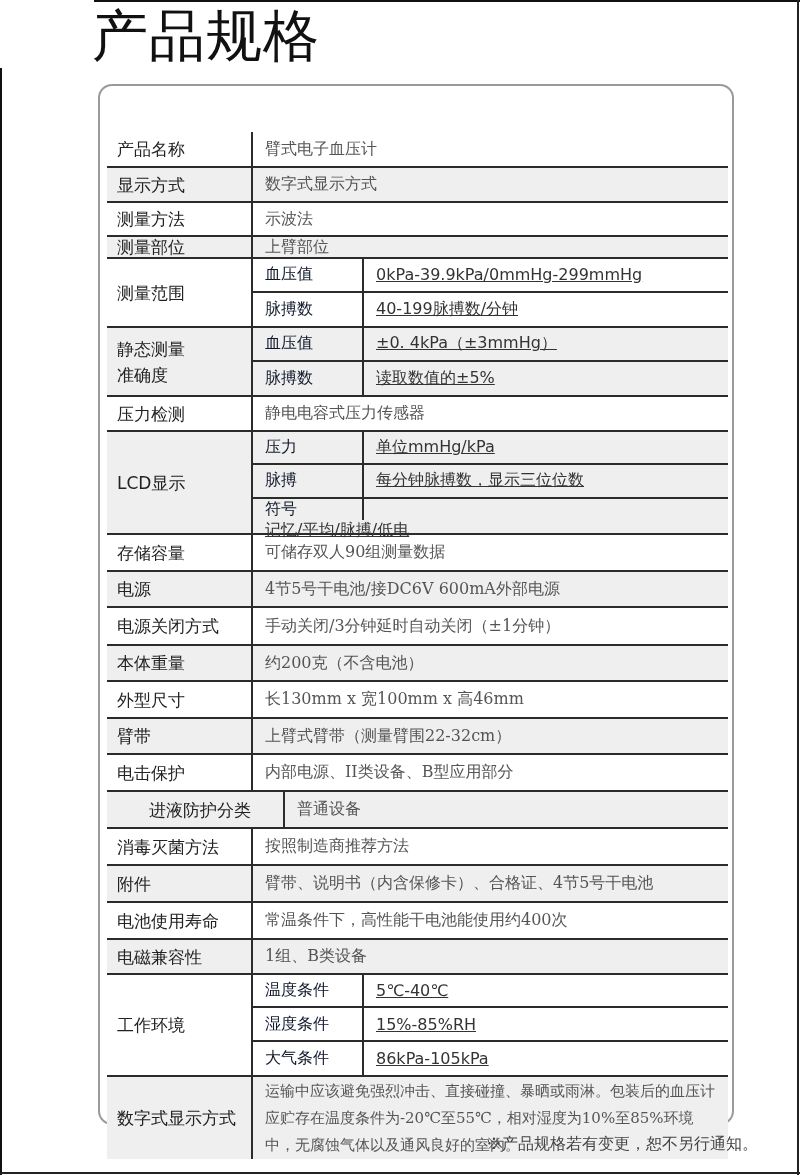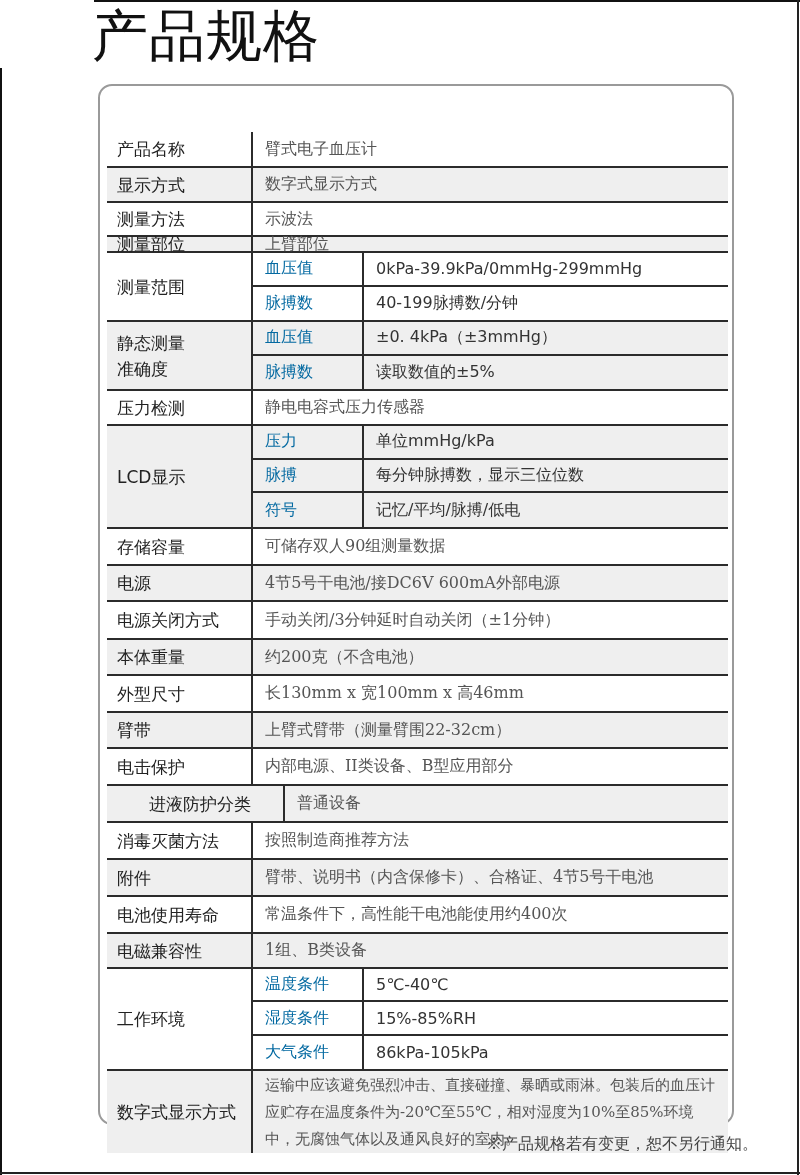--- a/index.html
+++ b/index.html
@@ -19,23 +19,23 @@
   .row.shade { background:#efefef; }
   .lbl { width:146px; flex:none; border-right:2px solid #2b2b2b; box-sizing:border-box; display:flex;
          align-items:center; padding-left:10px; font-size:17px; color:#222; line-height:26px; }
   .val { flex:1; display:flex; align-items:center; padding-left:12px; font-size:16px; color:#555;
          font-family:"DejaVu Serif","Liberation Serif",serif; }
   .sub-wrap { flex:1; display:flex; flex-direction:column; }
   .sub { display:flex; border-bottom:2px solid #2b2b2b; box-sizing:border-box; }
   .sub:last-child { border-bottom:none; }
   .sub.shade { background:#efefef; }
   .sub .k { width:111px; flex:none; border-right:2px solid #2b2b2b; box-sizing:border-box; display:flex;
-            align-items:center; padding-left:12px; font-size:16px; color:#0369a1;
+            align-items:center; padding-left:12px; font-size:16px; color:#0f172a;
             font-family:"DejaVu Serif","Liberation Serif",serif; }
-  .sub .v { flex:1; display:flex; align-items:center; padding-left:12px; font-size:16px; color:#333; }
+  .sub .v { flex:1; display:flex; align-items:center; padding-left:12px; font-size:16px; color:#333;text-decoration:underline; }
   .val.multi { line-height:27px; font-size:15px; padding:2px 12px; color:#555; }
   .footnote { position:absolute; right:42px; top:1134px; font-size:16px; color:#444;
               font-family:"DejaVu Serif","Liberation Serif",serif; }
 </style>
 </head>
 <body>
 
 <div class="frame-top"></div>
 <div class="frame-left"></div>
 <div class="frame-right"></div>
@@ -50,21 +50,21 @@
       <div class="val">臂式电子血压计</div>
     </div>
     <div class="row shade" style="height: 35px;">
       <div class="lbl">显示方式</div>
       <div class="val">数字式显示方式</div>
     </div>
     <div class="row" style="height: 34px;">
       <div class="lbl">测量方法</div>
       <div class="val">示波法</div>
     </div>
-    <div class="row shade" style="height: 16px;">
+    <div class="row shade" style="height: 22px;">
       <div class="lbl">测量部位</div>
       <div class="val">上臂部位</div>
     </div>
     <div class="row" style="height: 69px;">
       <div class="lbl">测量范围</div>
       <div class="sub-wrap">
         <div class="sub" style="height: 34.5px;">
           <div class="k">血压值</div>
           <div class="v">0kPa-39.9kPa/0mmHg-299mmHg</div>
         </div>
@@ -100,21 +100,21 @@
       <div class="lbl">LCD显示</div>
       <div class="sub-wrap">
         <div class="sub shade" style="height: 34.3333px;">
           <div class="k">压力</div>
           <div class="v">单位mmHg/kPa</div>
         </div>
         <div class="sub shade" style="height: 34.3333px;">
           <div class="k">脉搏</div>
           <div class="v">每分钟脉搏数，显示三位位数</div>
         </div>
-        <div class="sub shade" style="height: 34.3333px;">
+        <div class="sub shade" style="height: 34.3333px; flex-direction: column;">
           <div class="k">符号</div>
           <div class="v">记忆/平均/脉搏/低电</div>
         </div>
       </div>
     </div>
     <div class="row" style="height: 37px;">
       <div class="lbl">存储容量</div>
       <div class="val">可储存双人90组测量数据</div>
     </div>
     <div class="row shade" style="height: 36px;">

